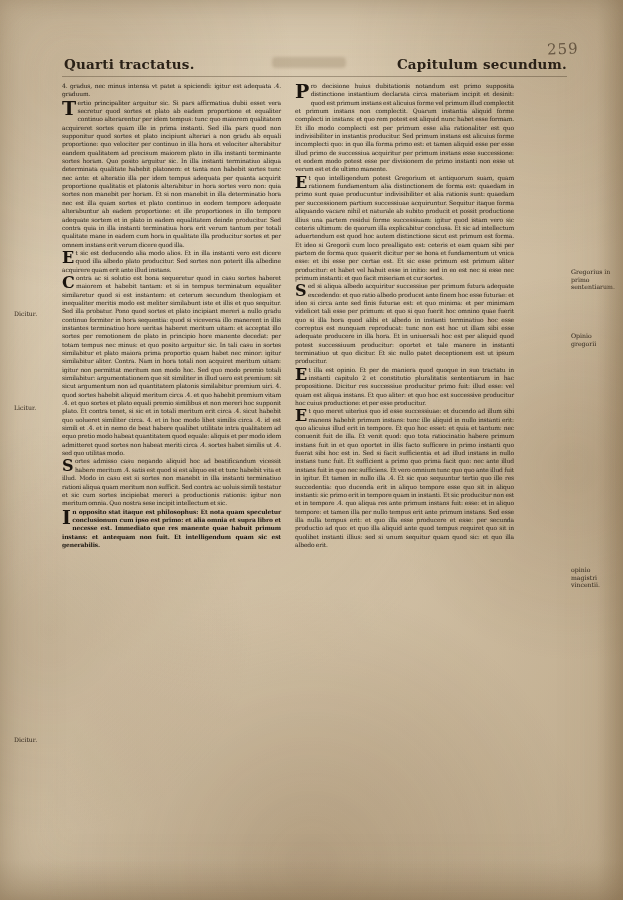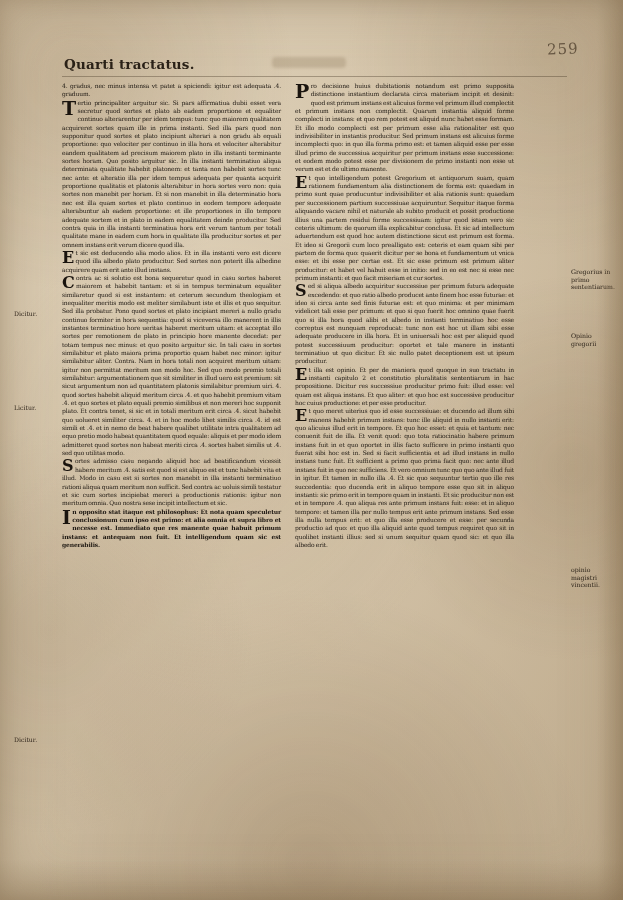--- a/index.html
+++ b/index.html
@@ -167,20 +167,21 @@
 </style>
 </head>
 <body>
 
 <div class="page">
 
   <div class="folio">259</div>
 
   <div class="header">
     <span class="hl">Quarti tractatus.</span>
+    <span class="hr">Capitulum secundum.</span>
   </div>
   <div class="rule"></div>
   <div class="smear"></div>
 
   <div class="columns">
 
     <div class="col">
       <div class="tx">
         <p>4. gradus, nec minus intensa vt patet a spiciendi: igitur est adequata .4. graduum.</p>
         <p><span class="initial">T</span><span>ertio principaliter arguitur sic. Si pars affirmatiua dubii esset vera secretur quod sortes et plato ab eadem proportione et equaliter continuo alterarentur per idem tempus: tunc quo maiorem qualitatem acquireret sortes quam ille in prima instanti. Sed illa pars quod non supponitur quod sortes et plato incipiunt alterari a non gradu ab equali proportione: quo velociter per continuo in illa hora et velociter alterabitur eandem qualitatem ad precisum maiorem plato in illa instanti terminante sortes horam. Quo posito arguitur sic. In illa instanti terminatiuo aliqua determinata qualitate habebit platonem: et tanta non habebit sortes tunc nec ante: et alteratio illa per idem tempus adequata per quanta acquirit proportione qualitatis et platonis alterabitur in hora sortes vero non: quia sortes non manebit per horam. Et si non manebit in illa determinatio hora nec est illa quam sortes et plato continuo in eodem tempore adequate alterabuntur ab eadem proportione: et ille proportiones in illo tempore adequate sortem et in plato in eadem equalitatem deinde producitur. Sed contra quia in illa instanti terminatiua hora erit verum tantum per totali qualitate mane in eadem cum hora in qualitate illa producitur sortes et per omnem instans erit verum dicere quod illa.</span></p>

